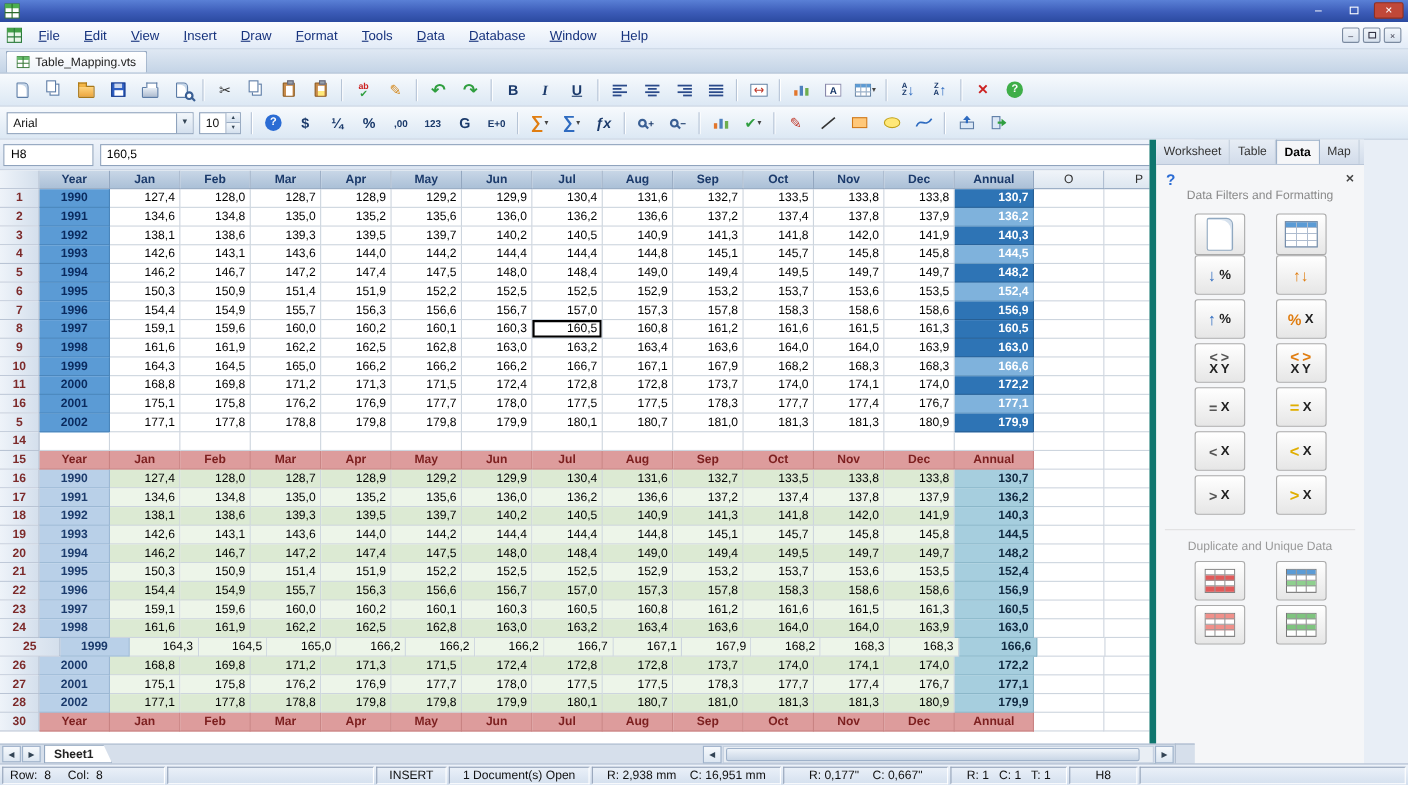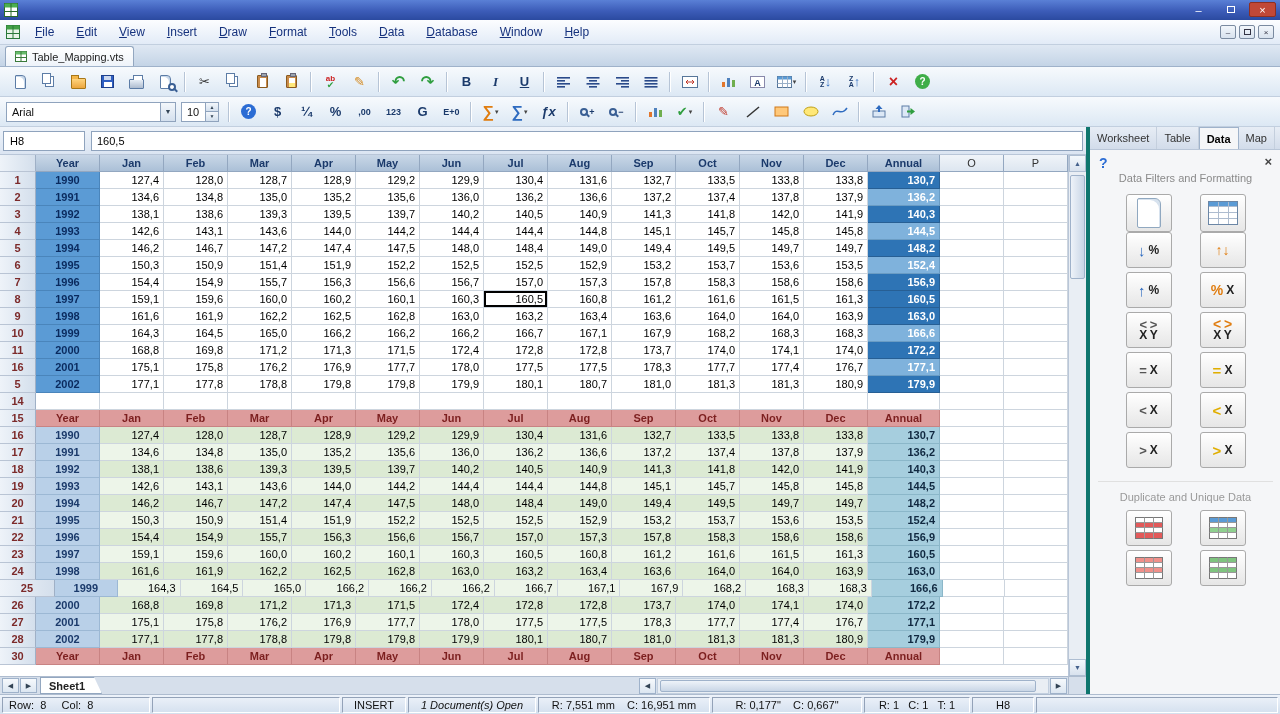--- a/index.html
+++ b/index.html
@@ -155,22 +155,22 @@
 
   
   #statusbar{position:absolute;left:0;top:694px;width:1280px;height:20px;
     background:linear-gradient(180deg,#eef3fa,#d3dfee);border-top:1px solid #aebccf;
     display:flex;align-items:center;font-size:11px;color:#111;padding:0 1px;}
   .seg{height:16px;margin:0 1px;border:1px solid;border-color:#93a2b8 #fff #fff #93a2b8;
     display:flex;align-items:center;justify-content:center;padding:0 6px;white-space:pre;flex:none;}
   .seg.first{justify-content:flex-start;}
 
   
-  #panel{position:absolute;left:1086px;top:127px;width:195px;height:567px;background:#f5f6f8;
-    border-left:4px solid #0f766e;font-size:11px;}
+  #panel{position:absolute;left:1045px;top:127px;width:195px;height:567px;background:#f5f6f8;
+    border-left:6px solid #0f766e;font-size:11px;}
   .ptabs{height:23px;display:flex;background:linear-gradient(180deg,#e7edf5,#d2dcea);
     border-bottom:1px solid #b9c6d8;}
   .ptab{padding:0 7px;display:flex;align-items:center;color:#333;border-right:1px solid #c4cfdd;}
   .ptab.active{background:#f5f6f8;font-weight:700;color:#000;border:1px solid #9fb2ca;border-bottom:none;}
   .phead{position:relative;height:40px;}
   .phelp{position:absolute;left:9px;top:5px;color:#2b6cd4;font-weight:700;font-size:14px;}
   .pclose{position:absolute;right:9px;top:4px;color:#444;font-size:13px;font-weight:700;}
   .ptitle{position:absolute;left:0;right:0;top:22px;text-align:center;color:#8a8a8a;}
   .pbig-row{display:flex;justify-content:center;gap:28px;margin-top:4px;}
   .pbtn,.fbtn{width:46px;height:38px;background:linear-gradient(180deg,#ffffff,#e6e6e6);
@@ -1411,19 +1411,19 @@
     <span class="hthumb"></span>
   </span>
   <span class="hbtn" style="left:1050px;">▶</span>
 </div>
 <div class="scorner"></div>
 
 <div id="statusbar">
   <span class="seg first" style="width:148px;">Row:  8     Col:  8</span>
   <span class="seg" style="width:188px;"></span>
   <span class="seg" style="width:64px;">INSERT</span>
-  <span class="seg" style="width:128px;font-style:italic;">1 Document(s) Open</span>
-  <span class="seg" style="width:172px;">R: 7,551 mm    C: 16,951 mm</span>
+  <span class="seg" style="width:128px;">1 Document(s) Open</span>
+  <span class="seg" style="width:172px;">R: 2,938 mm    C: 16,951 mm</span>
   <span class="seg" style="width:150px;">R: 0,177"    C: 0,667"</span>
   <span class="seg" style="width:106px;">R: 1   C: 1   T: 1</span>
   <span class="seg" style="width:62px;">H8</span>
   <span class="seg" style="flex:1;"></span>
 </div>
 
 </body></html>

